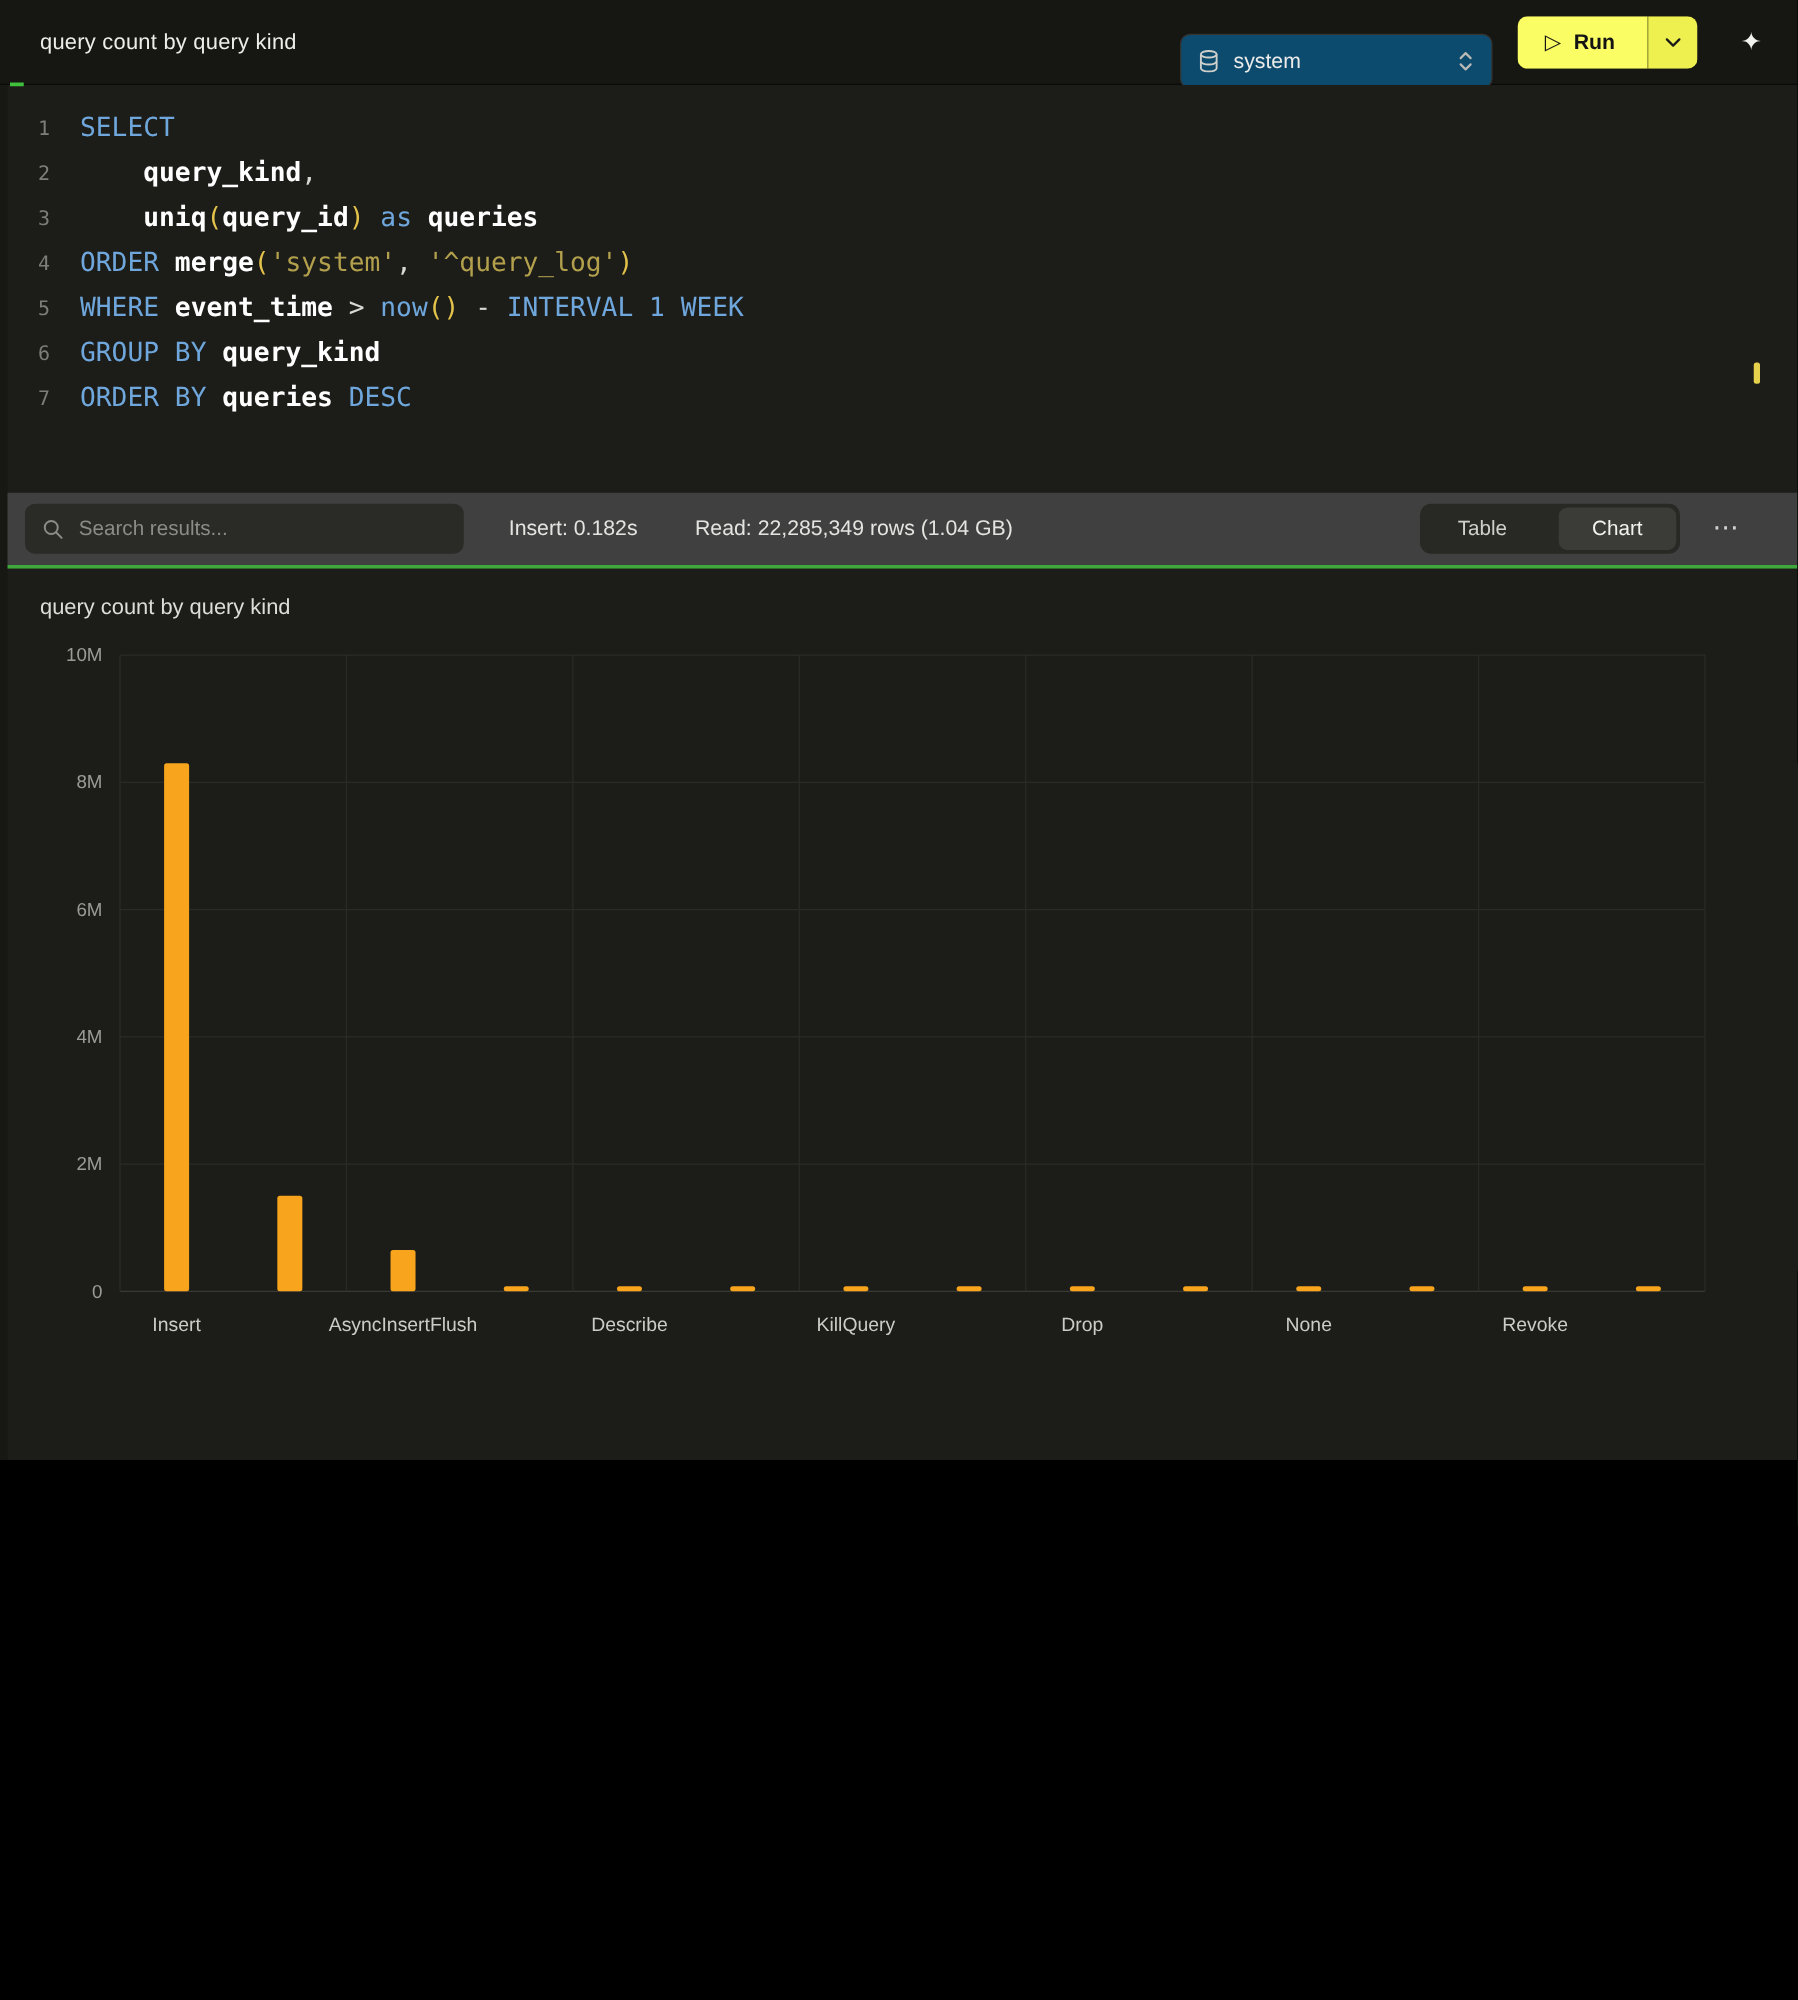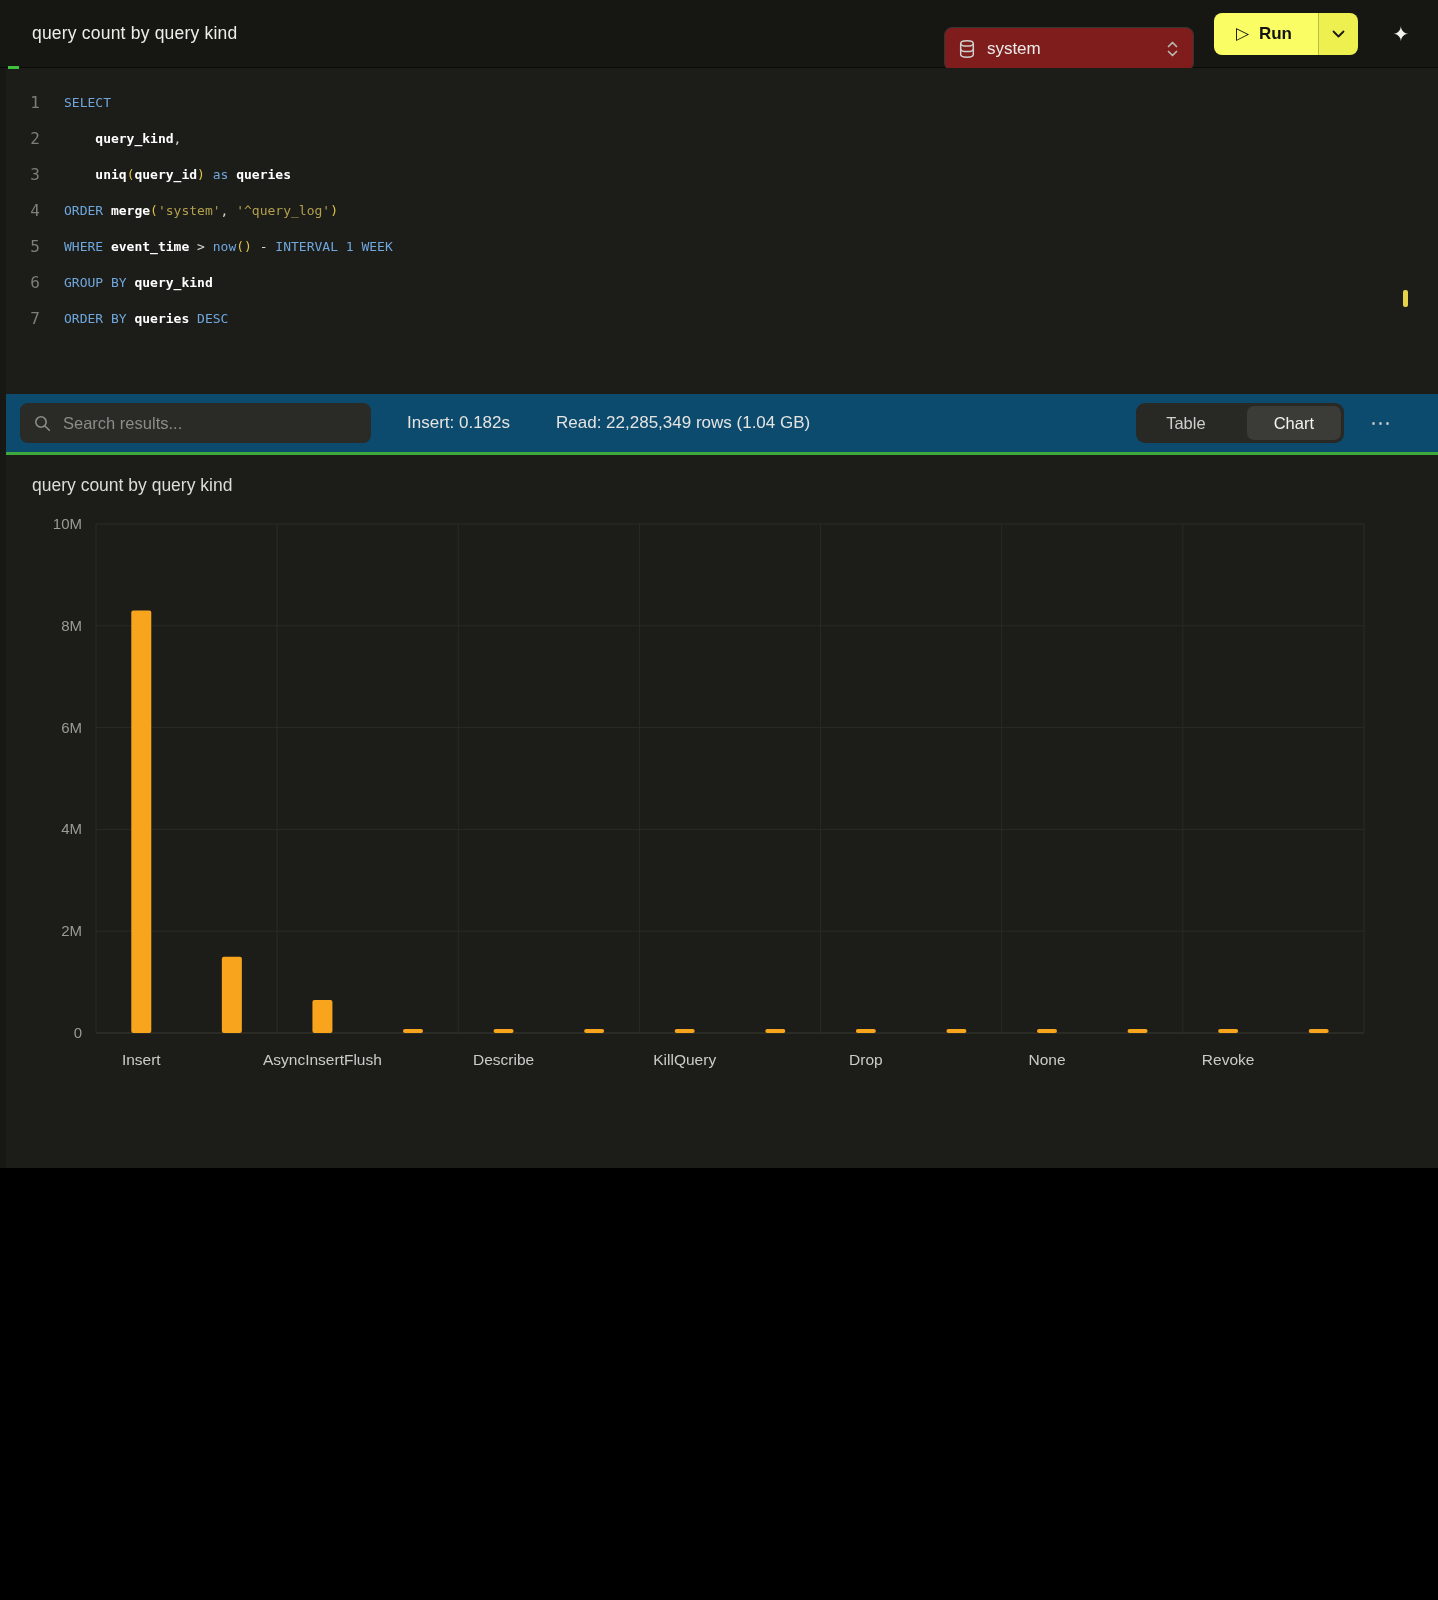--- a/index.html
+++ b/index.html
@@ -19,21 +19,21 @@
     background: #161613;
     border-bottom: 1px solid #0a0a09;
     display: flex; align-items: center;
     padding: 0 16px 0 32px;
   }
   .page-title { font-size: 17.5px; color: #ededea; letter-spacing: .2px; }
   .header-spacer { flex: 1; }
   .db-selector {
     display: flex; align-items: center; gap: 12px;
     width: 250px; height: 44px;
-    background: #7f1d1d; border: 1px solid #343431; border-radius: 8px;
+    background: #0c4a6e; border: 1px solid #343431; border-radius: 8px;
     padding: 0 14px; cursor: pointer; color: #ececea; margin-top: 30px;
   }
   .db-selector .db-value { font-size: 17px; flex: 1; text-align: left; }
   .run-group {
     display: flex; align-items: stretch; height: 42px; margin-left: 20px;
     border-radius: 8px; overflow: hidden;
   }
   .run-main {
     display: flex; align-items: center; gap: 10px;
     background: #FAFD63; border: none; cursor: pointer;
@@ -57,36 +57,36 @@
     background: #1c1c19;
     padding-top: 16px;
     overflow: hidden;
   }
   .code-line { display: flex; align-items: center; height: 36px; white-space: pre; }
   .line-num {
     flex: none; width: 40px; text-align: right; margin-right: 24px;
     font-family: "DejaVu Sans Mono", monospace;
     font-size: 16px; color: #7d7d7a;
   }
-  .code-text { font-family: "DejaVu Sans Mono", monospace; font-size: 13px; }
+  .code-text { font-family: "DejaVu Sans Mono", monospace; font-size: 21px; }
   .tk-kw { color: #6FA7DC; }
   .tk-id { color: #ffffff; font-weight: bold; }
   .tk-pn { color: #E2C24A; }
   .tk-st { color: #B2A04C; }
   .tk-op { color: #D8D8D4; }
   .tk-nm { color: #6FA7DC; }
   .modified-dash { position: absolute; left: 8px; top: 66px; width: 11px; height: 3px; background: #3FC13C; }
   .scroll-marker { position: absolute; right: 30px; top: 222px; width: 5px; height: 17px; background: #E5D14B; border-radius: 2px; }
   .left-strip { position: absolute; left: 0; top: 68px; bottom: 0; width: 6px; background: #171714; z-index: 4; }
   
   .results-bar {
     height: 58px; flex: none;
     display: flex; align-items: center;
     padding: 0 40px 0 20px;
-    background: #0c4a6e;
+    background: #404040;
   }
   .search-box {
     display: flex; align-items: center; gap: 12px;
     width: 351px; height: 40px;
     background: #2a2a27; border-radius: 8px; padding: 0 14px;
   }
   .search-box input {
     flex: 1; background: transparent; border: none; outline: none;
     color: #e6e6e3; font-size: 16.5px; font-family: inherit;
   }

